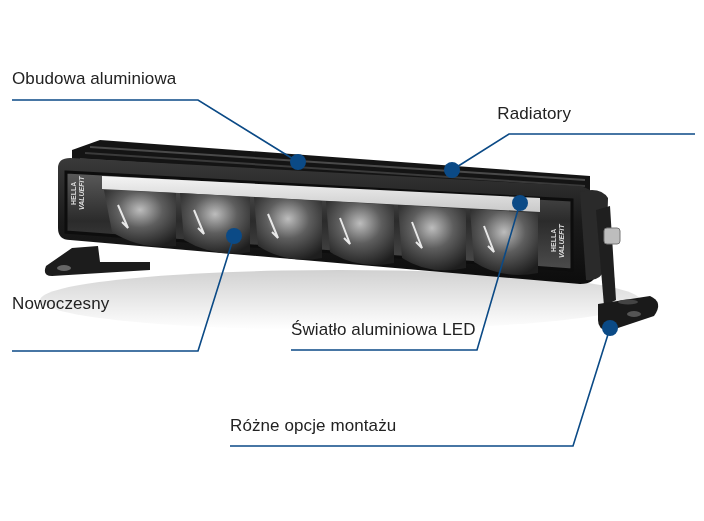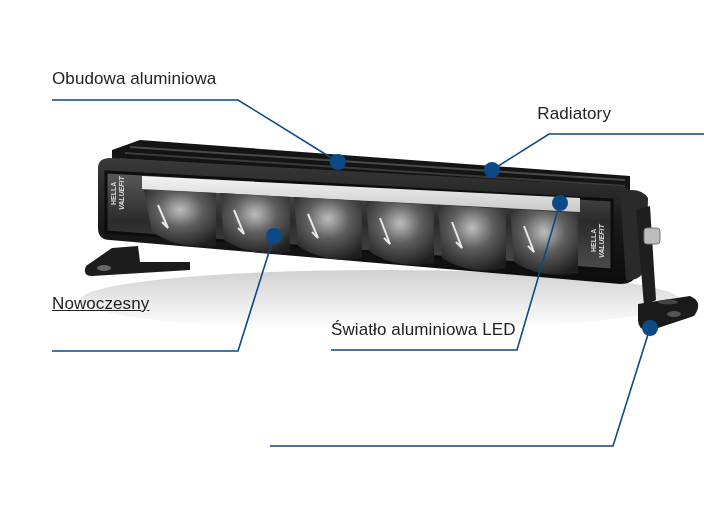--- a/index.html
+++ b/index.html
@@ -1,18 +1,18 @@
 <!DOCTYPE html>
 <html><head>
   <meta charset="utf-8">
   <style>
     html, body { margin: 0; padding: 0; background: #ffffff; }
     body { width: 704px; height: 521px; position: relative; overflow: hidden;
            font-family: "Liberation Sans", "DejaVu Sans", sans-serif; }
-    .stage { position: absolute; left: 0; top: 0; width: 580px; height: 521px; margin-left: 40px; }
+    .stage { position: absolute; left: 0; top: 0; width: 580px; height: 521px; }
     svg.art { position: absolute; left: 0; top: 0; }
     .label { position: absolute; color: #222; font-size: 17px; line-height: 24px;
              white-space: nowrap; letter-spacing: 0.1px; }
     .label.right { text-align: left; }
   </style>
 </head>
 <body>
 
 <div class="stage">
 
@@ -110,18 +110,19 @@
       <circle cx="234" cy="236" r="8"></circle>
       <circle cx="520" cy="203" r="8"></circle>
       <circle cx="610" cy="328" r="8"></circle>
     </g>
   </svg>
 
   <div class="label" style="left:12px; top:67px;">Obudowa aluminiowa</div>
 
   <div class="label right" style="right:9px; top:102px;">Radiatory</div>
 
-  <div class="label" style="left:12px; top:292px;text-decoration:underline;">Nowoczesny</div>
+  <div class="label" style="left:12px; top:292px;">Nowoczesny</div>
 
   <div class="label" style="left:291px; top:318px;">Światło aluminiowa LED</div>
 
+  <div class="label" style="left:230px; top:414px;">Różne opcje montażu</div>
 
 </div>
 
 </body></html>

